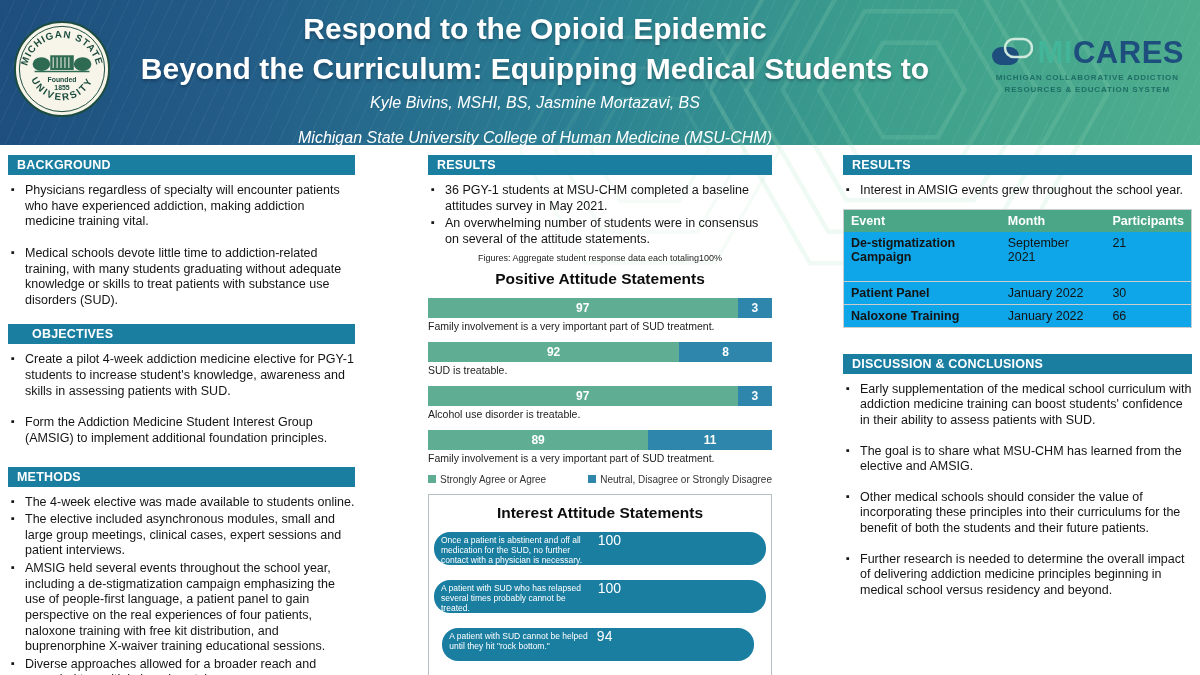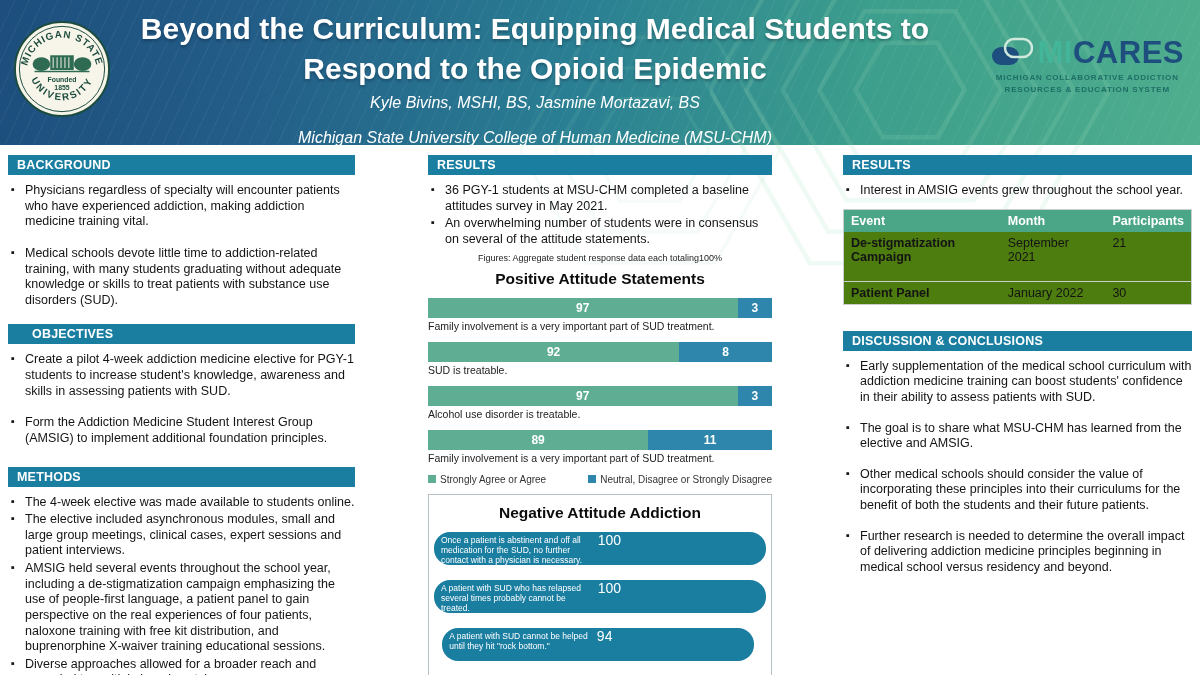--- a/index.html
+++ b/index.html
@@ -54,21 +54,21 @@
 
   .neg-panel{margin-top:9px;border:1px solid #b5bfc4;background:#fff;padding:7px 5px 0 5px;height:200px;box-sizing:border-box;}
   .neg-bar{display:flex;height:33px;margin-bottom:15px;color:#fff;box-sizing:border-box;border-radius:16px;}
   .neg-statement{width:46%;font-size:8.5px;line-height:1.22;padding:3px 4px 0 7px;}
   .neg-value{font-size:14px;}
 
   
   table.events{width:100%;border-collapse:collapse;margin-top:10px;font-size:12.5px;border:1px solid #c9ced1;}
   table.events th{background:#4ba687;color:#fff;text-align:left;font-weight:bold;padding:4px 7px;}
   table.events th.c1{width:47%;} table.events th.c2{width:31%;} table.events th.c3{width:22%;}
-  table.events td{padding:4px 7px;border-bottom:1px solid #ccc;vertical-align:top;background:#4d7c0f;}
+  table.events td{padding:4px 7px;border-bottom:1px solid #ccc;vertical-align:top;background:#0ea5e9;}
   table.events tr.tall td{padding-bottom:17px;}
   table.events td.event{font-weight:bold;}
 </style>
 </head>
 <body>
 
 <div class="poster">
 
   <div class="header">
 
@@ -103,22 +103,22 @@
       <ellipse cx="29" cy="45" rx="9" ry="7" fill="#2e6b52"></ellipse>
       <ellipse cx="71" cy="45" rx="9" ry="7" fill="#2e6b52"></ellipse>
       <rect x="38" y="36" width="24" height="15" fill="#2e6b52"></rect>
       <path d="M41 38 V49 M45 38 V49 M49 38 V49 M53 38 V49 M57 38 V49" stroke="#f7f4e9" stroke-width="1"></path>
       <path d="M22 52.5 H78" stroke="#2e6b52" stroke-width="1.5"></path>
       <text x="50" y="63.5" font-size="7" font-weight="bold" fill="#1c4c3e" text-anchor="middle">Founded</text>
       <text x="50" y="71.5" font-size="7" font-weight="bold" fill="#1c4c3e" text-anchor="middle">1855</text>
     </svg>
 
     <div class="title-block">
+      <div class="title-line">Respond to the Opioid Epidemic</div>
       <div class="title-line">Beyond the Curriculum: Equipping Medical Students to</div>
-      <div class="title-line">Respond to the Opioid Epidemic</div>
       <div class="authors">Kyle Bivins, MSHI, BS, Jasmine Mortazavi, BS</div>
       <div class="affiliation">Michigan State University College of Human Medicine (MSU-CHM)</div>
     </div>
 
     <div class="micares">
       <div class="micares-row">
         <svg width="42" height="32" viewBox="0 0 42 32" style="margin-right:5px;">
           <rect x="1" y="11" width="27" height="18" rx="9" fill="#1d4e7d"></rect>
           <rect x="14" y="3" width="27" height="18" rx="9" fill="none" stroke="#cfe9dc" stroke-width="2.5"></rect>
         </svg>
@@ -192,21 +192,21 @@
           </div>
           <div class="pos-label">Family involvement is a very important part of SUD treatment.</div>
         </div>
       </div>
     <div class="legend">
         <span class="leg-item"><span class="sq" style="background: rgb(95, 174, 148);"></span>Strongly Agree or Agree</span>
         <span class="leg-item"><span class="sq" style="background: rgb(46, 134, 173);"></span>Neutral, Disagree or Strongly Disagree</span>
       </div>
 
     <div class="neg-panel">
-      <div class="chart-title" style="margin-top:2px;">Negative Attitude Addiction</div>
+      <div class="chart-title" style="margin-top:2px;">Interest Attitude Statements</div>
       <div>
           <div class="neg-bar" style="background: rgb(26, 126, 161); width: 100%; margin-left: 0%;">
             <div class="neg-statement">Once a patient is abstinent and off all medication for the SUD, no further contact with a physician is necessary.</div>
             <div class="neg-value">100</div>
           </div>
           <div class="neg-bar" style="background: rgb(26, 126, 161); width: 100%; margin-left: 0%;">
             <div class="neg-statement">A patient with SUD who has relapsed several times probably cannot be treated.</div>
             <div class="neg-value">100</div>
           </div>
           <div class="neg-bar" style="background: rgb(26, 126, 161); width: 94%; margin-left: 2.5%;">
@@ -236,20 +236,25 @@
           <tr class="tall">
             <td class="event">De-stigmatization Campaign</td>
             <td>September 2021</td>
             <td>21</td>
           </tr>
           <tr>
             <td class="event">Patient Panel</td>
             <td>January 2022</td>
             <td>30</td>
           </tr>
+          <tr>
+            <td class="event">Naloxone Training</td>
+            <td>January 2022</td>
+            <td>66</td>
+          </tr>
         </tbody>
     </table>
 
     <div class="sec-head mt-disc">DISCUSSION &amp; CONCLUSIONS</div>
     <ul class="bullets gap-lg">
         <li>Early supplementation of the medical school curriculum with addiction medicine training can boost students' confidence in their ability to assess patients with SUD.</li>
         <li>The goal is to share what MSU-CHM has learned from the elective and AMSIG.</li>
         <li>Other medical schools should consider the value of incorporating these principles into their curriculums for the benefit of both the students and their future patients.</li>
         <li>Further research is needed to determine the overall impact of delivering addiction medicine principles beginning in medical school versus residency and beyond.</li>
       </ul>

